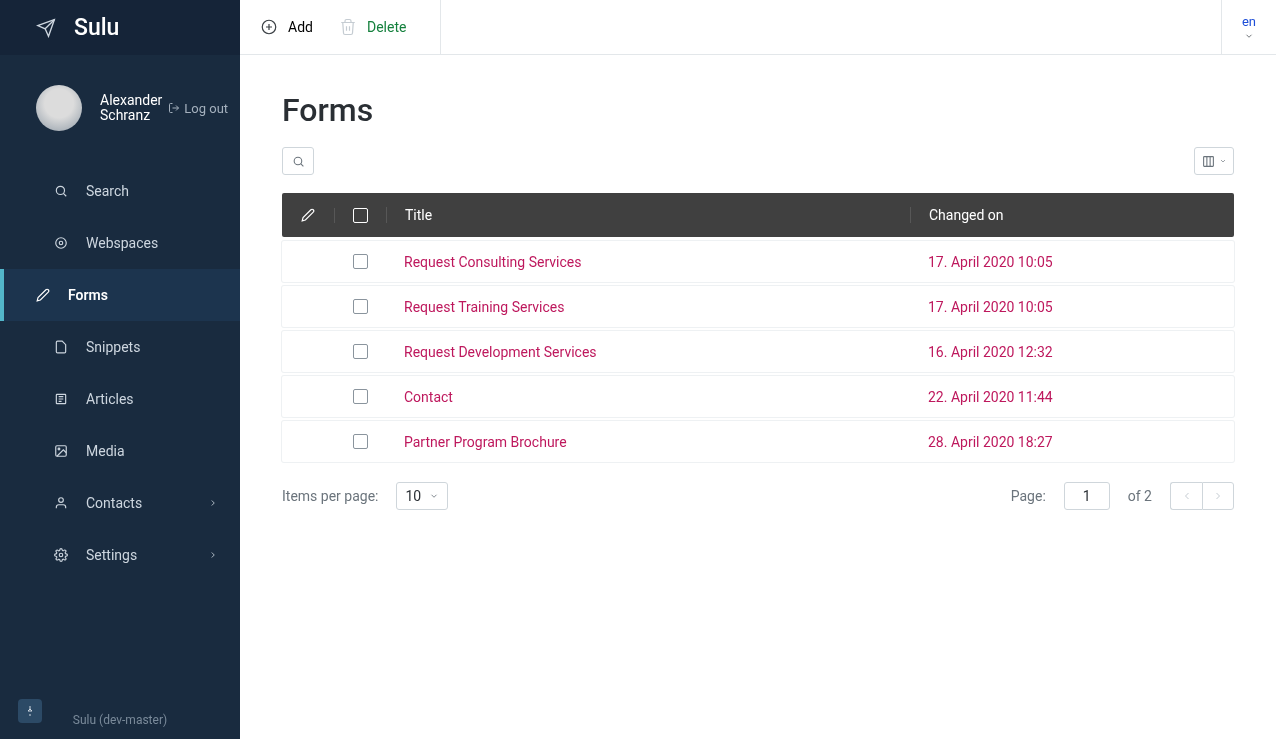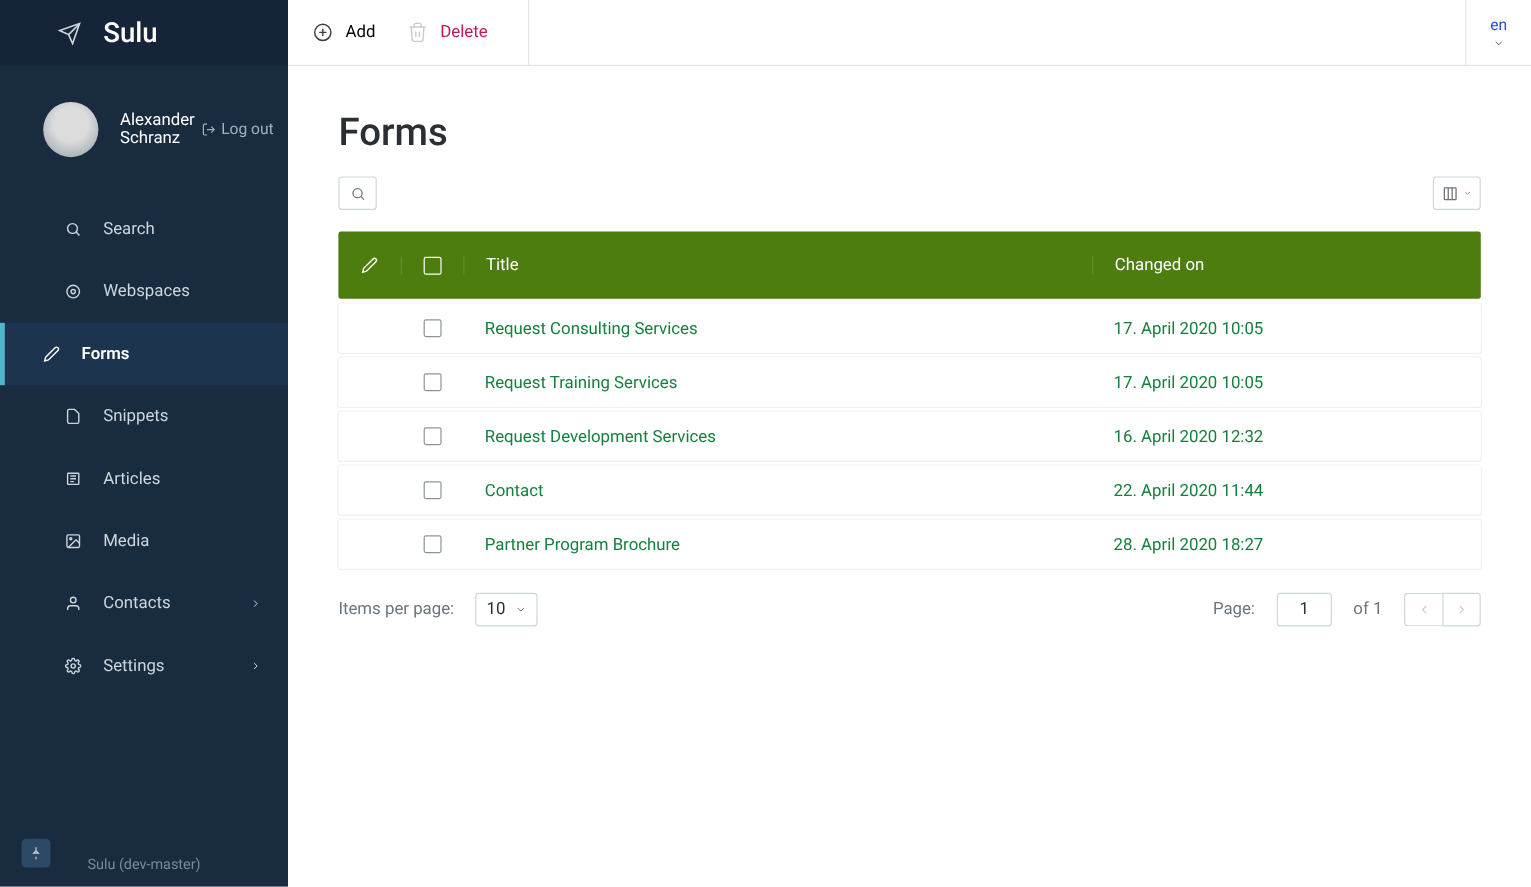--- a/index.html
+++ b/index.html
@@ -21,21 +21,21 @@
   background: #192b3f;
   color: #cdd6df;
   display: flex;
   flex-direction: column;
 }
 .sidebar-header {
   height: 55px;
   background: #152438;
   display: flex;
   align-items: center;
-  padding-left: 48px;
+  padding-left: 36px;
   gap: 18px;
 }
 .sidebar-header .brand {
   color: #fff;
   font-size: 23px;
   font-weight: 500;
 }
 .user-block {
   padding: 30px 0 26px 36px;
   display: flex;
@@ -139,21 +139,21 @@
 .tb-btn {
   display: flex;
   align-items: center;
   gap: 10px;
   font-size: 14px;
   cursor: pointer;
 }
 .tb-btn.disabled {
   cursor: default;
 }
-.tb-btn.disabled span { color: #be185d; }
+.tb-btn.disabled span { color: #15803d; }
 .lang-switch {
   margin-left: auto;
   width: 55px;
   border-left: 1px solid #e3e7ea;
   display: flex;
   flex-direction: column;
   align-items: center;
   justify-content: center;
   font-size: 13px;
   color: #1d4ed8;
@@ -198,38 +198,38 @@
   align-items: center;
   justify-content: center;
   gap: 4px;
   cursor: pointer;
 }
 
 .table {
   width: 100%;
 }
 .thead {
-  height: 56px;
-  background: #4d7c0f;
+  height: 44px;
+  background: #404040;
   color: #fff;
   display: flex;
   align-items: center;
   font-size: 14px;
   border-radius: 2px;
 }
 .col-edit { width: 52px; display:flex; justify-content:center; }
 .col-check { width: 52px; display:flex; justify-content:center; border-left: 1px solid rgba(255,255,255,0.12);}
 .col-title { flex: 1; padding-left: 18px; border-left: 1px solid rgba(255,255,255,0.12);}
 .col-date { width: 324px; padding-left: 18px; border-left: 1px solid rgba(255,255,255,0.12);}
 .tbody .row {
   height: 41px;
   display: flex;
   align-items: center;
   font-size: 14px;
-  color: #15803d;
+  color: #be185d;
   border-radius: 2px;
   margin-top: 4px;
   box-shadow: 0 0 0 1px #eef1f3;
 }
 .tbody .row .col-check,
 .tbody .row .col-title,
 .tbody .row .col-date { border-left: none; }
 .checkbox {
   width: 15px;
   height: 15px;
@@ -501,21 +501,21 @@
       <div class="perpage">
         <span>10</span>
         <svg width="10" height="10" viewBox="0 0 24 24" fill="none" stroke="#6b747c" stroke-width="2">
             <path d="m6 9 6 6 6-6"></path>
           </svg>
       </div>
 
       <div class="page-right">
         <span>Page:</span>
         <input class="page-input" value="1" style="">
-        <span>of 1</span>
+        <span>of 2</span>
         <div class="page-arrows">
           <div class="arrow disabled">
             <svg width="12" height="12" viewBox="0 0 24 24" fill="none" stroke="#6b747c" stroke-width="2">
                 <path d="m15 18-6-6 6-6"></path>
               </svg>
           </div>
           <div class="arrow disabled">
             <svg width="12" height="12" viewBox="0 0 24 24" fill="none" stroke="#6b747c" stroke-width="2">
                 <path d="m9 18 6-6-6-6"></path>
               </svg>

